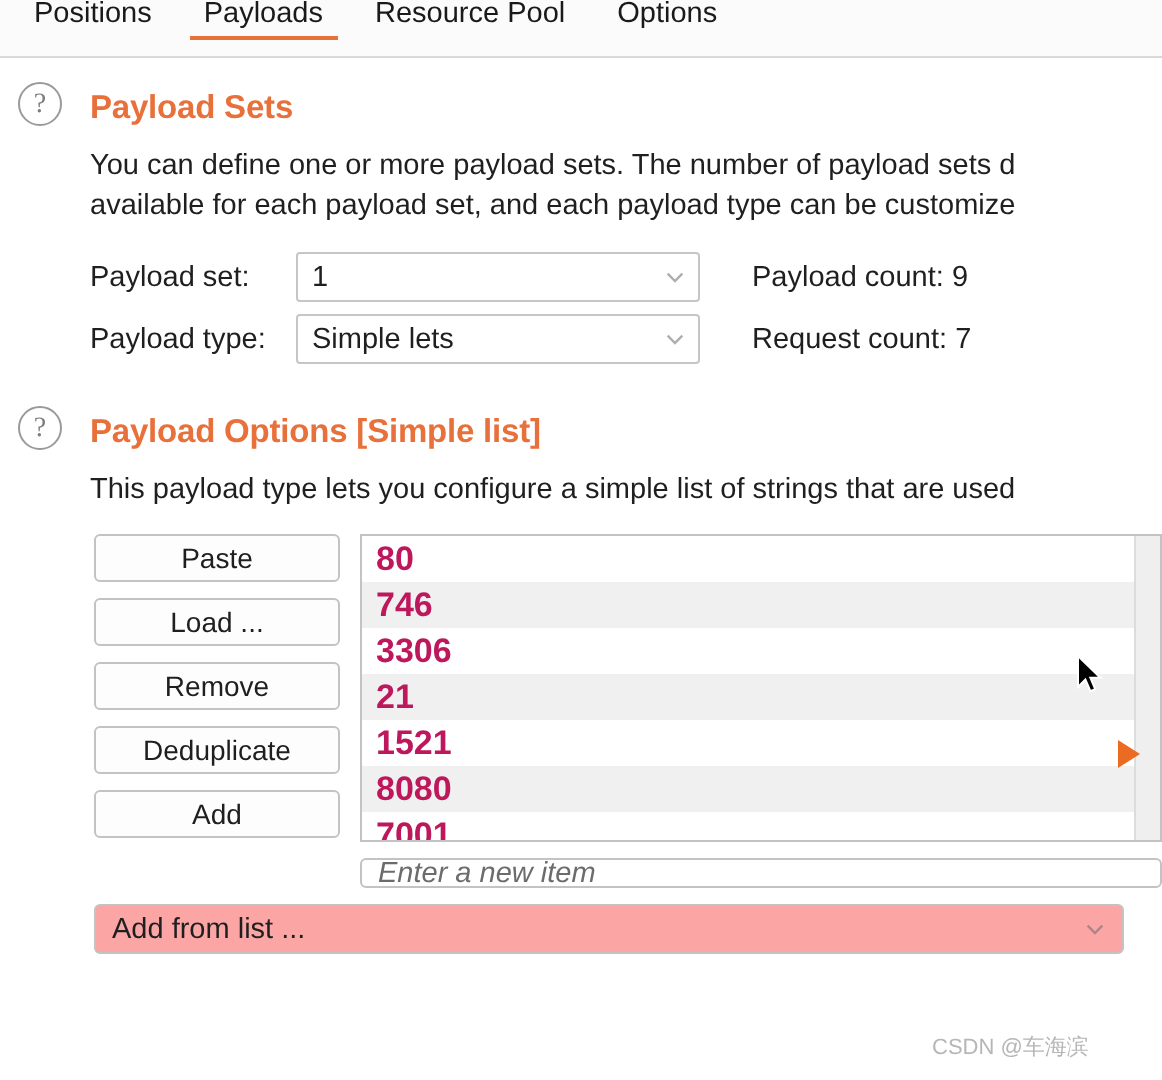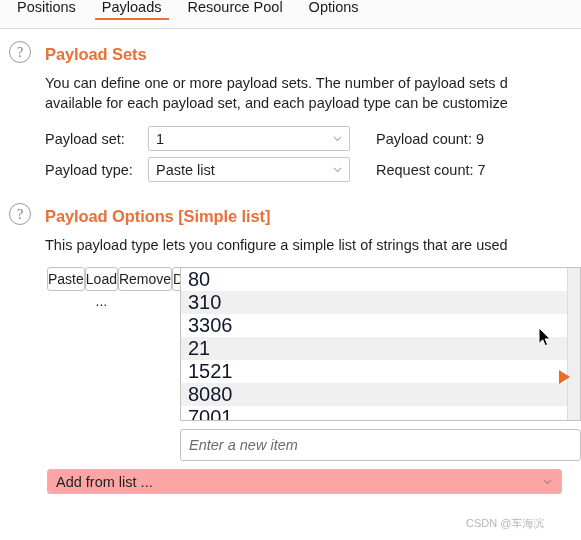--- a/index.html
+++ b/index.html
@@ -130,21 +130,21 @@
   }
 
   
   .options-body {
     display: flex;
     margin-top: 12px;
     padding-left: 2px;
   }
   .btn-col {
     display: flex;
-    flex-direction: row;
+    flex-direction: column;
     width: 123px;
     flex: none;
   }
   .btn {
     height: 24px;
     margin-bottom: 8px;
     border: 1px solid #c3c3c3;
     border-radius: 3px;
     background: #fdfdfd;
     font-size: 14px;
@@ -169,36 +169,37 @@
     overflow: hidden;
     position: relative;
   }
   .rows {
     flex: 1;
     overflow: hidden;
   }
   .row {
     height: 23px;
     line-height: 23px;
-    font-size: 20px;
+    font-size: 17px;
     padding-left: 7px;
-    color: #0f172a;
-    box-sizing: border-box;
+    color: #be185d;
+    box-sizing: border-box;
+    font-weight: bold;
   }
   .row:nth-child(odd) { background: #ffffff; }
   .row:nth-child(even) { background: #f0f0f0; }
   .scrollbar {
     width: 12px;
     flex: none;
     background: #efefef;
     border-left: 1px solid #dcdcdc;
   }
   .new-item {
     margin-top: 8px;
-    height: 32px;
+    height: 15px;
     border: 1px solid #c3c3c3;
     border-radius: 3px;
     background: #ffffff;
     box-sizing: border-box;
     display: flex;
     align-items: center;
     padding-left: 8px;
   }
   .new-item .ph {
     font-size: 14.5px;
@@ -274,21 +275,21 @@
         <span class="val">1</span>
         <svg class="chev" viewBox="0 0 12 12">
           <path d="M2 4.2 L6 8.2 L10 4.2" fill="none" stroke="#6b6b6b" stroke-width="1.3"></path>
         </svg>
       </div>
       <span class="count">Payload count: 9</span>
     </div>
     <div class="form-row">
       <span class="form-label">Payload type:</span>
       <div class="select">
-        <span class="val">Paste list</span>
+        <span class="val">Simple lets</span>
         <svg class="chev" viewBox="0 0 12 12">
           <path d="M2 4.2 L6 8.2 L10 4.2" fill="none" stroke="#6b6b6b" stroke-width="1.3"></path>
         </svg>
       </div>
       <span class="count">Request count: 7</span>
     </div>
   </div>
 </div>
 
 <div class="panel" style="margin-top:18px;">
@@ -304,21 +305,21 @@
       <div class="btn">Load ...</div>
       <div class="btn">Remove</div>
       <div class="btn">Deduplicate</div>
       <div class="btn">Add</div>
     </div>
 
     <div class="list-col">
       <div class="listbox">
         <div class="rows">
           <div class="row">80</div>
-          <div class="row">310</div>
+          <div class="row">746</div>
           <div class="row">3306</div>
           <div class="row">21</div>
           <div class="row">1521</div>
           <div class="row">8080</div>
           <div class="row">7001</div>
         </div>
         <div class="scrollbar"></div>
       </div>
       <div class="new-item">
         <span class="ph">Enter a new item</span>

